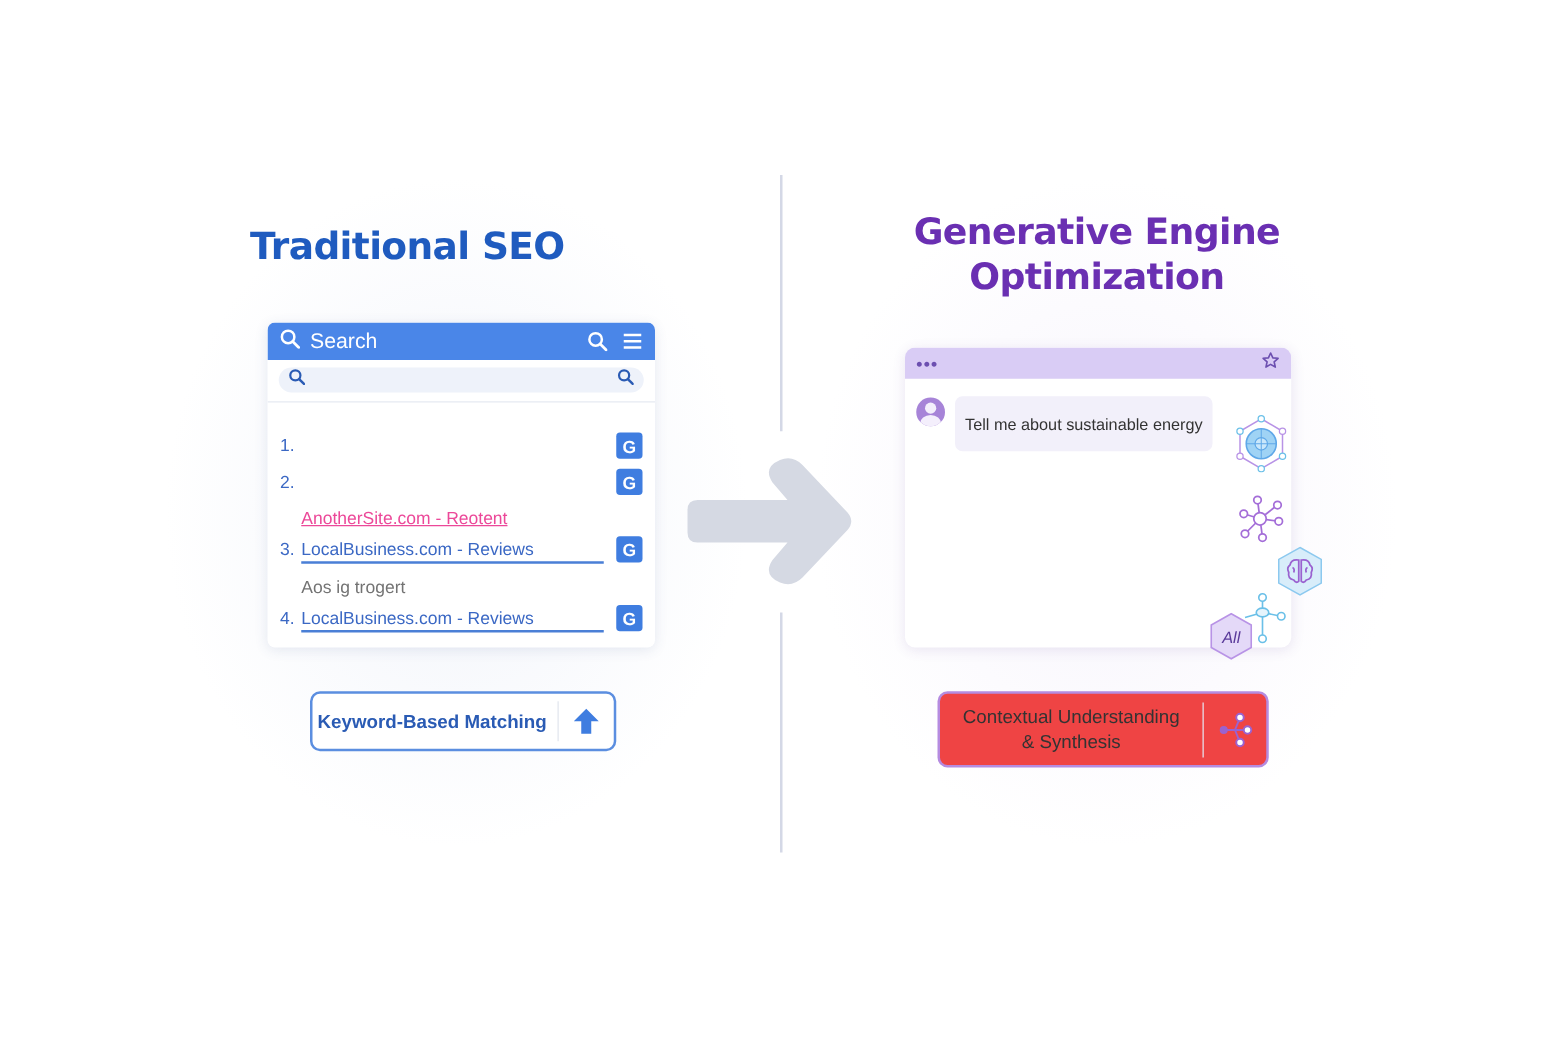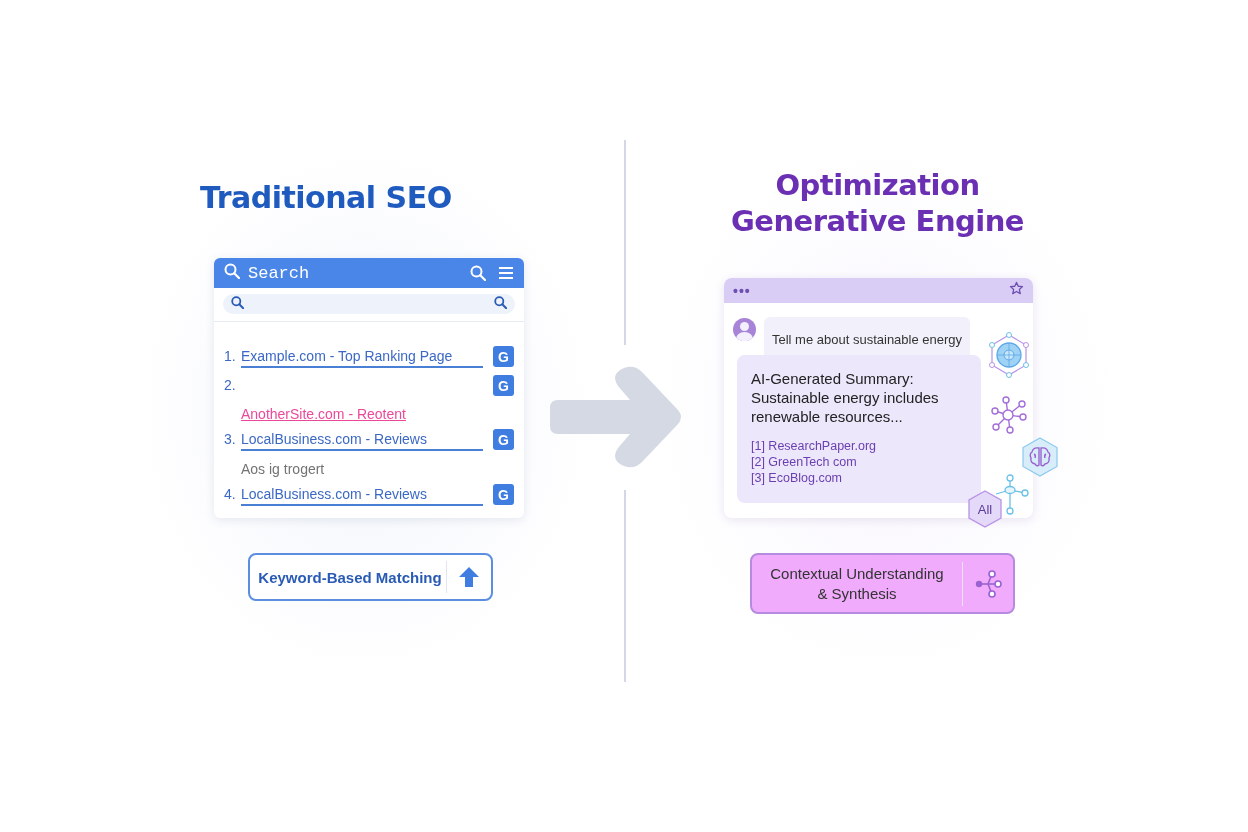--- a/index.html
+++ b/index.html
@@ -16,38 +16,38 @@
   .title-right { position: absolute; left: 700px; top: 167px; width: 355px; text-align: center;
     font-family: "DejaVu Sans", sans-serif; font-weight: bold; font-size: 29px; line-height: 36px; color: #6a2fb2; letter-spacing: -0.5px; }
 
   .divider { position: absolute; left: 624px; width: 2px; background: #d4d8e6; }
 
   .arrow { position: absolute; left: 548px; top: 362px; }
 
   
   .search-card { position: absolute; left: 214px; top: 258px; width: 310px; height: 260px;
     background: #fff; border-radius: 6px; box-shadow: 0 2px 10px rgba(60,80,140,0.12); overflow: hidden; }
-  .search-bar { height: 30px; background: #4a86e8; display: flex; align-items: center; padding: 0 10px; color: #fff; font-family: Liberation Mono, monospace; }
+  .search-bar { height: 30px; background: #4a86e8; display: flex; align-items: center; padding: 0 10px; color: #fff; }
   .search-bar .lbl { font-size: 17px; margin-left: 8px; flex: 1; }
   .search-bar .ico { margin-left: 12px; display: flex; align-items: center; }
   .search-input { margin: 6px 9px 0 9px; height: 20px; background: #eef2fa; border-radius: 10px;
     display: flex; align-items: center; justify-content: space-between; padding: 0 8px; }
   .sep { height: 1px; background: #e6eaf2; margin-top: 7px; }
   .results-label { font-size: 11px; color: #777; margin: 3px 0 0 12px; height: 14px; }
   .result { position: absolute; left: 10px; width: 290px; height: 24px; }
   .result .num { position: absolute; left: 0; top: 2px; font-size: 14px; color: #3b68c4; }
   .result .link { position: absolute; left: 17px; top: 2px; width: 242px; font-size: 14px; color: #3b68c4;
     border-bottom: 2px solid #4a7fd6; padding-bottom: 2px; white-space: nowrap; }
   .result .g { position: absolute; right: 0; top: 0; width: 21px; height: 21px; background: #3f7de0; border-radius: 3px;
     color: #fff; font-weight: bold; font-size: 14px; display: flex; align-items: center; justify-content: center; }
   .snippet { position: absolute; left: 27px; font-size: 14px; }
 
   .kw-btn { position: absolute; left: 248px; top: 553px; width: 245px; height: 48px; border: 2px solid #5b8ee0;
     border-radius: 8px; background: #fff; display: flex; align-items: center; }
-  .kw-btn .lbl { flex: 1; text-align: center; font-weight: bold; font-size: 15px; color: #2a5bb4; padding-left: 4px; }
+  .kw-btn .lbl { flex: 1; font-weight: bold; font-size: 15px; color: #2a5bb4; padding-left: 4px; }
   .kw-btn .vsep { width: 1px; height: 32px; background: #e2e6ee; }
   .kw-btn .ico { width: 44px; display: flex; justify-content: center; }
 
   
   .chat-card { position: absolute; left: 724px; top: 278px; width: 309px; height: 240px; background: #fff;
     border-radius: 8px; box-shadow: 0 2px 10px rgba(90,60,150,0.12); overflow: hidden; }
   .chat-top { height: 25px; background: #d9ccf5; display: flex; align-items: center; justify-content: space-between; padding: 0 9px; }
   .dots { color: #6c4fb0; font-size: 14px; letter-spacing: 1px; font-weight: bold; }
   .avatar { position: absolute; left: 9px; top: 40px; width: 23px; height: 23px; border-radius: 50%; background: #a784d8; overflow: hidden; }
   .avatar .head { position: absolute; left: 7px; top: 4px; width: 9px; height: 9px; border-radius: 50%; background: #f4effc; }
@@ -55,35 +55,35 @@
   .prompt { position: absolute; left: 40px; top: 39px; height: 44px; padding: 0 8px; background: #f2f0fa; border-radius: 6px;
     font-size: 13px; color: #333; display: flex; align-items: center; }
   .summary { position: absolute; left: 13px; top: 77px; width: 244px; height: 148px; background: #ece7fb; border-radius: 8px; padding: 14px 14px; }
   .summary .head { font-size: 15px; color: #222; line-height: 19px; }
   .summary .cite { font-size: 12.5px; color: #6b3fb0; line-height: 16px; }
   .summary .cites { margin-top: 12px; }
 
   .floating { position: absolute; }
 
   .ctx-btn { position: absolute; left: 750px; top: 553px; width: 265px; height: 61px; border: 2px solid #b58be0;
-    border-radius: 8px; background: #f0abfc; display: flex; align-items: center; }
+    border-radius: 8px; background: #ef4444; display: flex; align-items: center; }
   .ctx-btn .lbl { flex: 1; text-align: center; font-size: 15px; color: #333; line-height: 20px; }
   .ctx-btn .vsep { width: 1px; height: 44px; background: #e6e2ee; }
   .ctx-btn .ico { width: 50px; display: flex; justify-content: center; }
 </style>
 </head>
 <body>
 
 <div class="glow-left"></div>
 <div class="glow-right"></div>
 
 <div class="title-left">Traditional SEO</div>
 <div class="title-right">
+  <div>Generative Engine</div>
   <div>Optimization</div>
-  <div>Generative Engine</div>
 </div>
 
 <div class="divider" style="top:140px;height:205px;"></div>
 <div class="divider" style="top:490px;height:192px;"></div>
 
 <div class="arrow">
   <svg width="140" height="110" viewBox="0 0 140 110">
     <path d="M10 38 H82 L70 24 Q62 12 76 6 Q86 2 94 10 L130 48 Q136 55 130 62 L94 100 Q86 108 76 104 Q62 98 70 86 L82 72 H10 Q2 72 2 64 V46 Q2 38 10 38 Z" fill="#d5d9e3"></path>
   </svg>
 </div>
@@ -123,21 +123,20 @@
       <svg width="13" height="13" viewBox="0 0 16 16">
           <circle cx="6.5" cy="6.5" r="5" fill="none" stroke="#2a5bb4" stroke-width="2.2"></circle>
           <line x1="10.2" y1="10.2" x2="15" y2="15" stroke="#2a5bb4" stroke-width="2.4" stroke-linecap="round"></line>
         </svg>
     </span>
   </div>
   <div class="sep"></div>
 
   <div class="result" style="top:88px;">
     <span class="num">1.</span>
-    <span class="link">Example.com - Top Ranking Page</span>
     <span class="g">G</span>
   </div>
   <div class="result" style="top:117px;">
     <span class="num">2.</span>
     <span class="g">G</span>
   </div>
   <div class="snippet" style="top:148px;color:#ec4899;text-decoration:underline;">AnotherSite.com - Reotent</div>
   <div class="result" style="top:171px;">
     <span class="num">3.</span>
     <span class="link">LocalBusiness.com - Reviews</span>
@@ -168,30 +167,20 @@
       <svg width="15" height="15" viewBox="0 0 16 16">
           <path d="M8 1.5 L9.9 5.6 L14.4 6 L11 9 L12 13.5 L8 11.2 L4 13.5 L5 9 L1.6 6 L6.1 5.6 Z" fill="none" stroke="#6c4fb0" stroke-width="1.4" stroke-linejoin="round"></path>
         </svg>
     </span>
   </div>
   <div class="avatar">
     <div class="head"></div>
       <div class="body"></div>
   </div>
   <div class="prompt">Tell me about sustainable energy</div>
-  <div class="summary">
-    <div class="head">AI-Generated Summary:</div>
-    <div class="head">Sustainable energy includes</div>
-    <div class="head">renewable resources...</div>
-    <div class="cites">
-      <div class="cite">[1] ResearchPaper.org</div>
-      <div class="cite">[2] GreenTech com</div>
-      <div class="cite">[3] EcoBlog.com</div>
-    </div>
-  </div>
 </div>
 
 <div class="floating" style="left:986px;top:332px;">
   <svg width="46" height="46" viewBox="0 0 46 46">
     <polygon points="23,3 40,13 40,33 23,43 6,33 6,13" fill="none" stroke="#b893e6" stroke-width="1.2"></polygon>
     <circle cx="23" cy="23" r="12" fill="#9fd3f5" stroke="#5fa8e8" stroke-width="1.3"></circle>
     <circle cx="23" cy="23" r="5" fill="#c9e7fb" stroke="#5fa8e8" stroke-width="1"></circle>
     <line x1="23" y1="11" x2="23" y2="35" stroke="#5fa8e8" stroke-width="0.8"></line>
     <line x1="11" y1="23" x2="35" y2="23" stroke="#5fa8e8" stroke-width="0.8"></line>
     <circle cx="23" cy="3" r="2.5" fill="#fff" stroke="#6bc0e8" stroke-width="1"></circle>
@@ -238,21 +227,21 @@
         <line x1="16" y1="16" x2="31" y2="19"></line>
         <line x1="16" y1="16" x2="16" y2="37"></line>
       <line x1="16" y1="16" x2="2" y2="20"></line>
       <circle cx="16" cy="4" r="3"></circle>
         <circle cx="31" cy="19" r="3"></circle>
         <circle cx="16" cy="37" r="3"></circle>
       <ellipse cx="16" cy="16" rx="5" ry="3.5" fill="#e6f4fc"></ellipse>
     </g>
   </svg>
 </div>
-<div class="floating" style="left:968px;top:490px;">
+<div class="floating" style="left:968px;top:490px;font-style:italic;">
   <svg width="34" height="38" viewBox="0 0 34 38">
     <polygon points="17,1 33,10 33,28 17,37 1,28 1,10" fill="#e4d9f8" stroke="#b893e6" stroke-width="1.3"></polygon>
     <text x="17" y="24" text-anchor="middle" font-family="Liberation Sans, sans-serif" font-size="13" fill="#5a3a9a">All</text>
   </svg>
 </div>
 
 <div class="ctx-btn">
   <span class="lbl">
     <span>Contextual Understanding</span><br>
     <span>&amp; Synthesis</span>

